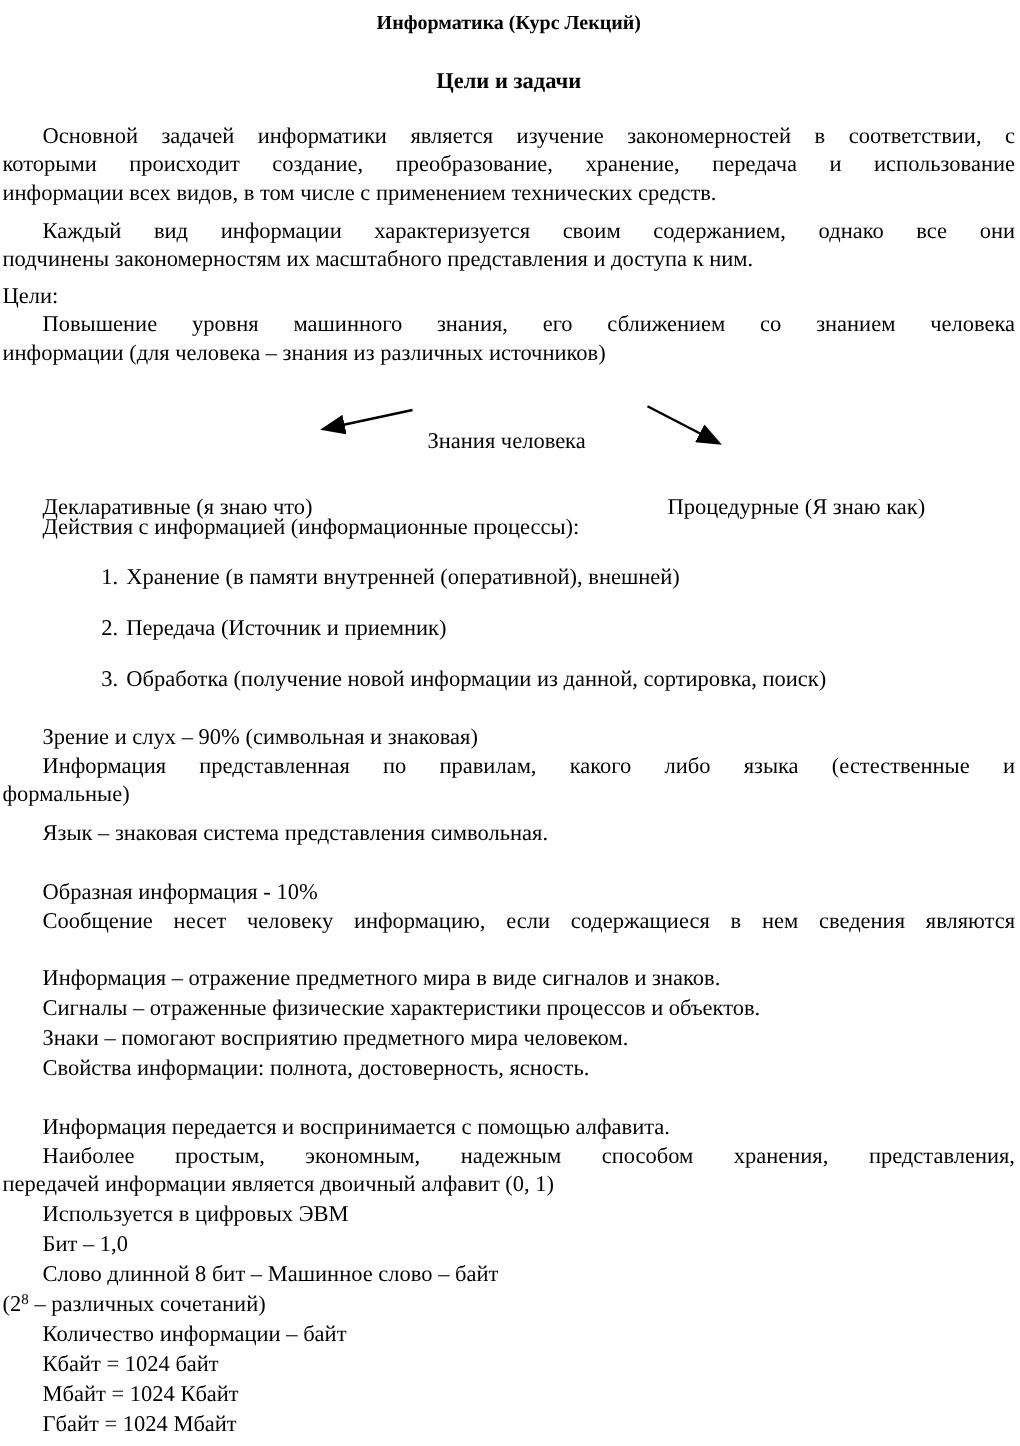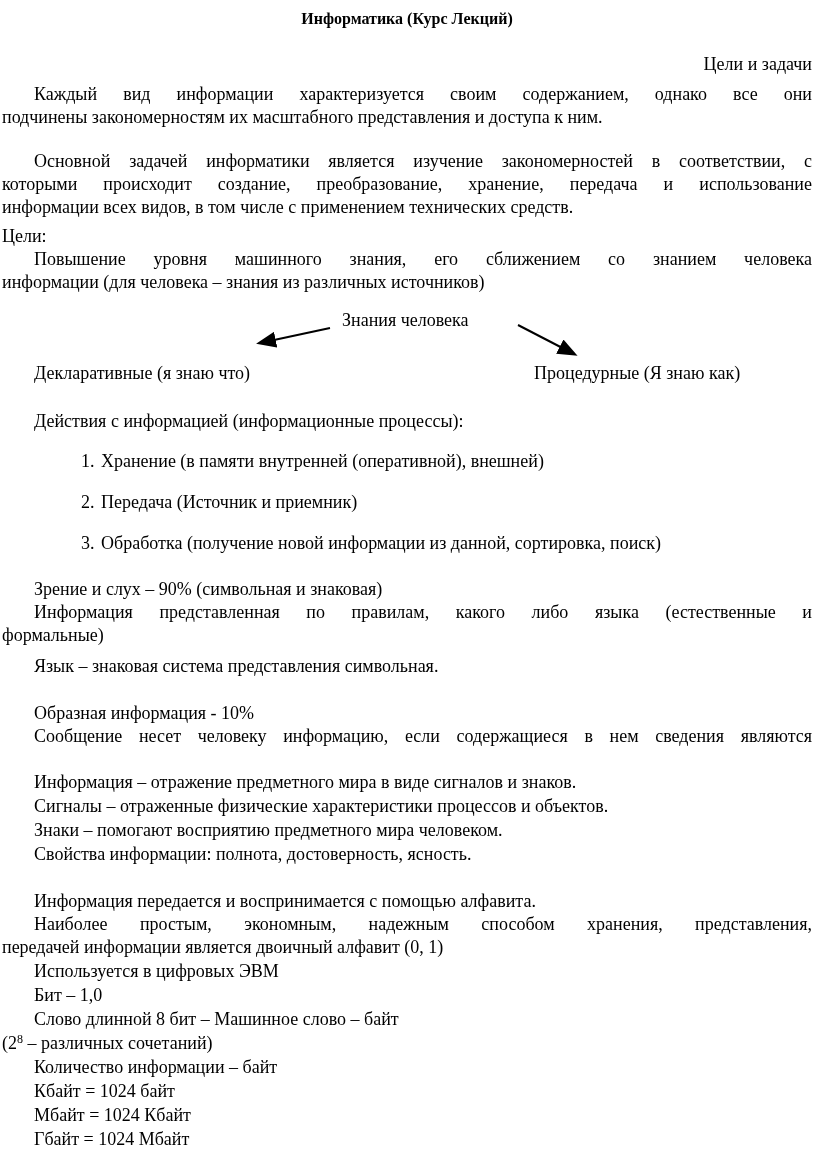--- a/index.html
+++ b/index.html
@@ -11,21 +11,21 @@
     background: #ffffff;
     color: #000000;
     font-family: "Liberation Serif", "DejaVu Serif", serif;
     font-size: 18px;
     line-height: 23px;
     box-sizing: border-box;
     padding: 7px 4px 0 2px;
     overflow: hidden;
   }
   .title    { text-align: center; font-weight: bold; font-size: 16px; }
-  .subtitle { text-align: right; margin-top: 23px; }
+  .subtitle { text-align: center; margin-top: 23px; font-weight: bold; }
 
   .block   { margin: 0; }
   .mt21 { margin-top: 21px; }
   .mt7  { margin-top: 7px; }
   .mt6  { margin-top: 6px; }
   .mt4  { margin-top: 4px; }
   .mt8  { margin-top: 8px; }
   .mt22 { margin-top: 22px; }
   .mt24 { margin-top: 24px; }
 
@@ -43,48 +43,48 @@
     margin: 2px 0 0 0;
     padding: 0 0 0 97px;
   }
   ol.actions li {
     line-height: 25px;
     padding-left: 2px;
     margin-top: 16px;
   }
 
   .diagram { position: relative; height: 112px; }
-  .diagram .dg-text { position: absolute; white-space: nowrap; }
+  .diagram .dg-text { position: absolute; white-space: nowrap; margin-top: 32px; }
   .diagram svg { position: absolute; left: 0; top: 0; }
 
   sup.pow {
     font-size: 12px;
     line-height: 0;
     position: relative;
     top: -6px;
     vertical-align: baseline;
   }
 </style>
 </head>
 <body>
 
 <div class="page">
 
   <div class="title">Информатика (Курс Лекций)</div>
   <div class="subtitle">Цели и задачи</div>
 
-  <div class="block mt7">
-    <div class="line stretch indent">Каждый вид информации характеризуется своим содержанием, однако все они</div>
-    <div class="line">подчинены закономерностям их масштабного представления и доступа к ним.</div>
-  </div>
-
   <div class="block mt21">
     <div class="line stretch indent">Основной задачей информатики является изучение закономерностей в соответствии, с</div>
     <div class="line stretch">которыми происходит создание, преобразование, хранение, передача и использование</div>
     <div class="line">информации всех видов, в том числе с применением технических средств.</div>
+  </div>
+
+  <div class="block mt7">
+    <div class="line stretch indent">Каждый вид информации характеризуется своим содержанием, однако все они</div>
+    <div class="line">подчинены закономерностям их масштабного представления и доступа к ним.</div>
   </div>
 
   <div class="line mt6">Цели:</div>
 
   <div class="block">
     <div class="line stretch indent">Повышение уровня машинного знания, его сближением со знанием человека</div>
     <div class="line">информации (для человека – знания из различных источников)</div>
   </div>
 
   <div class="diagram">

